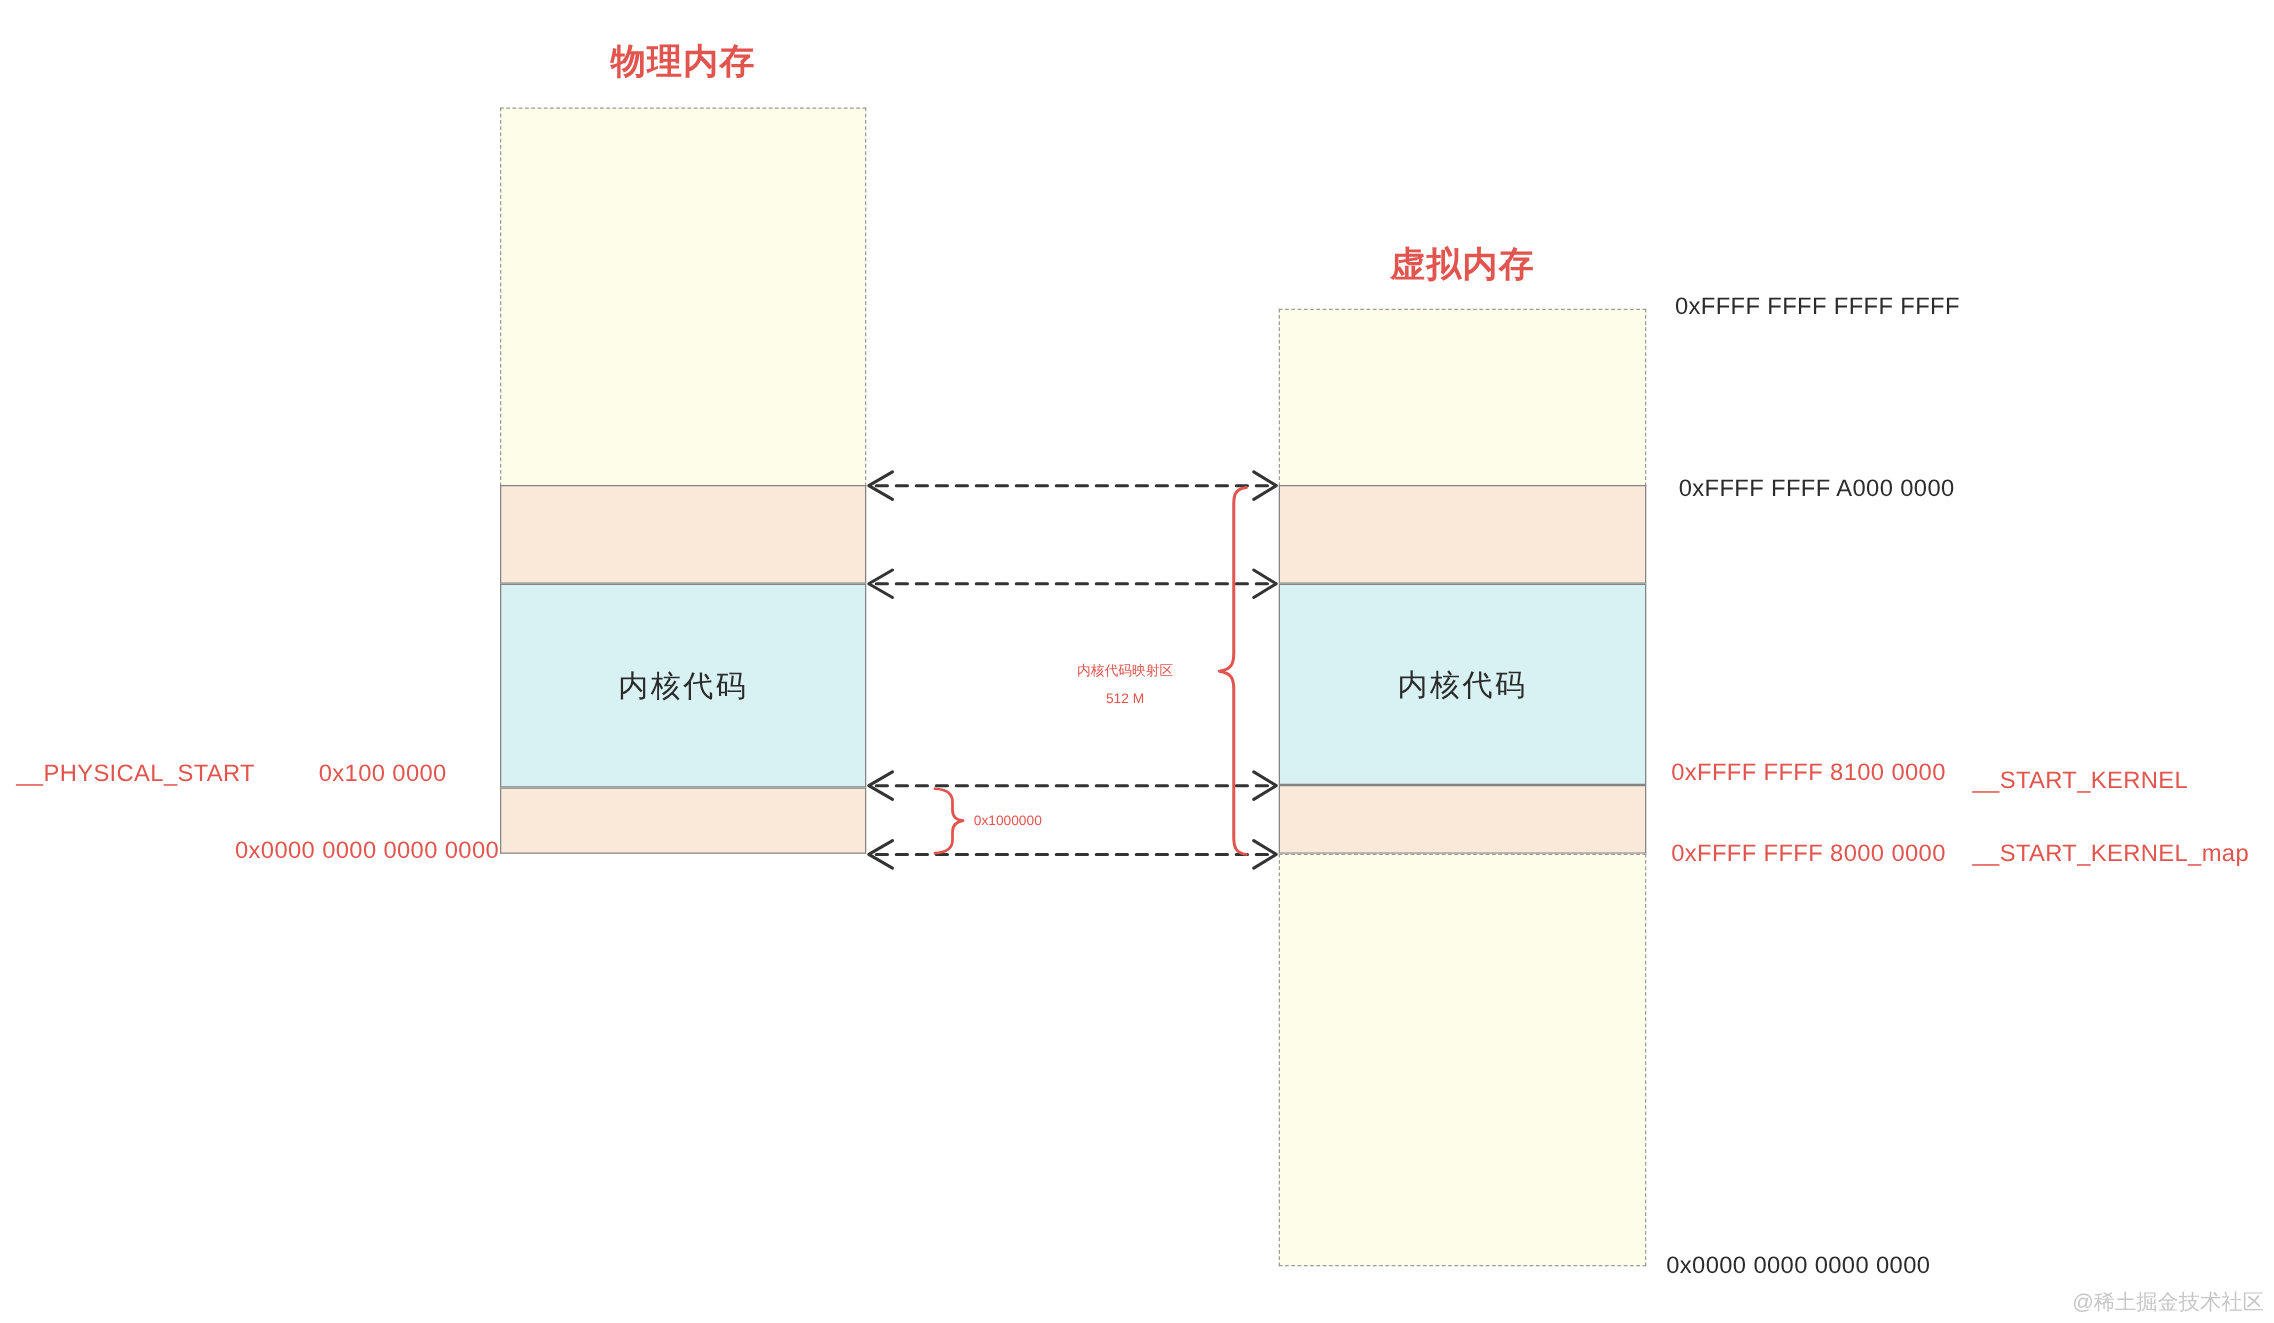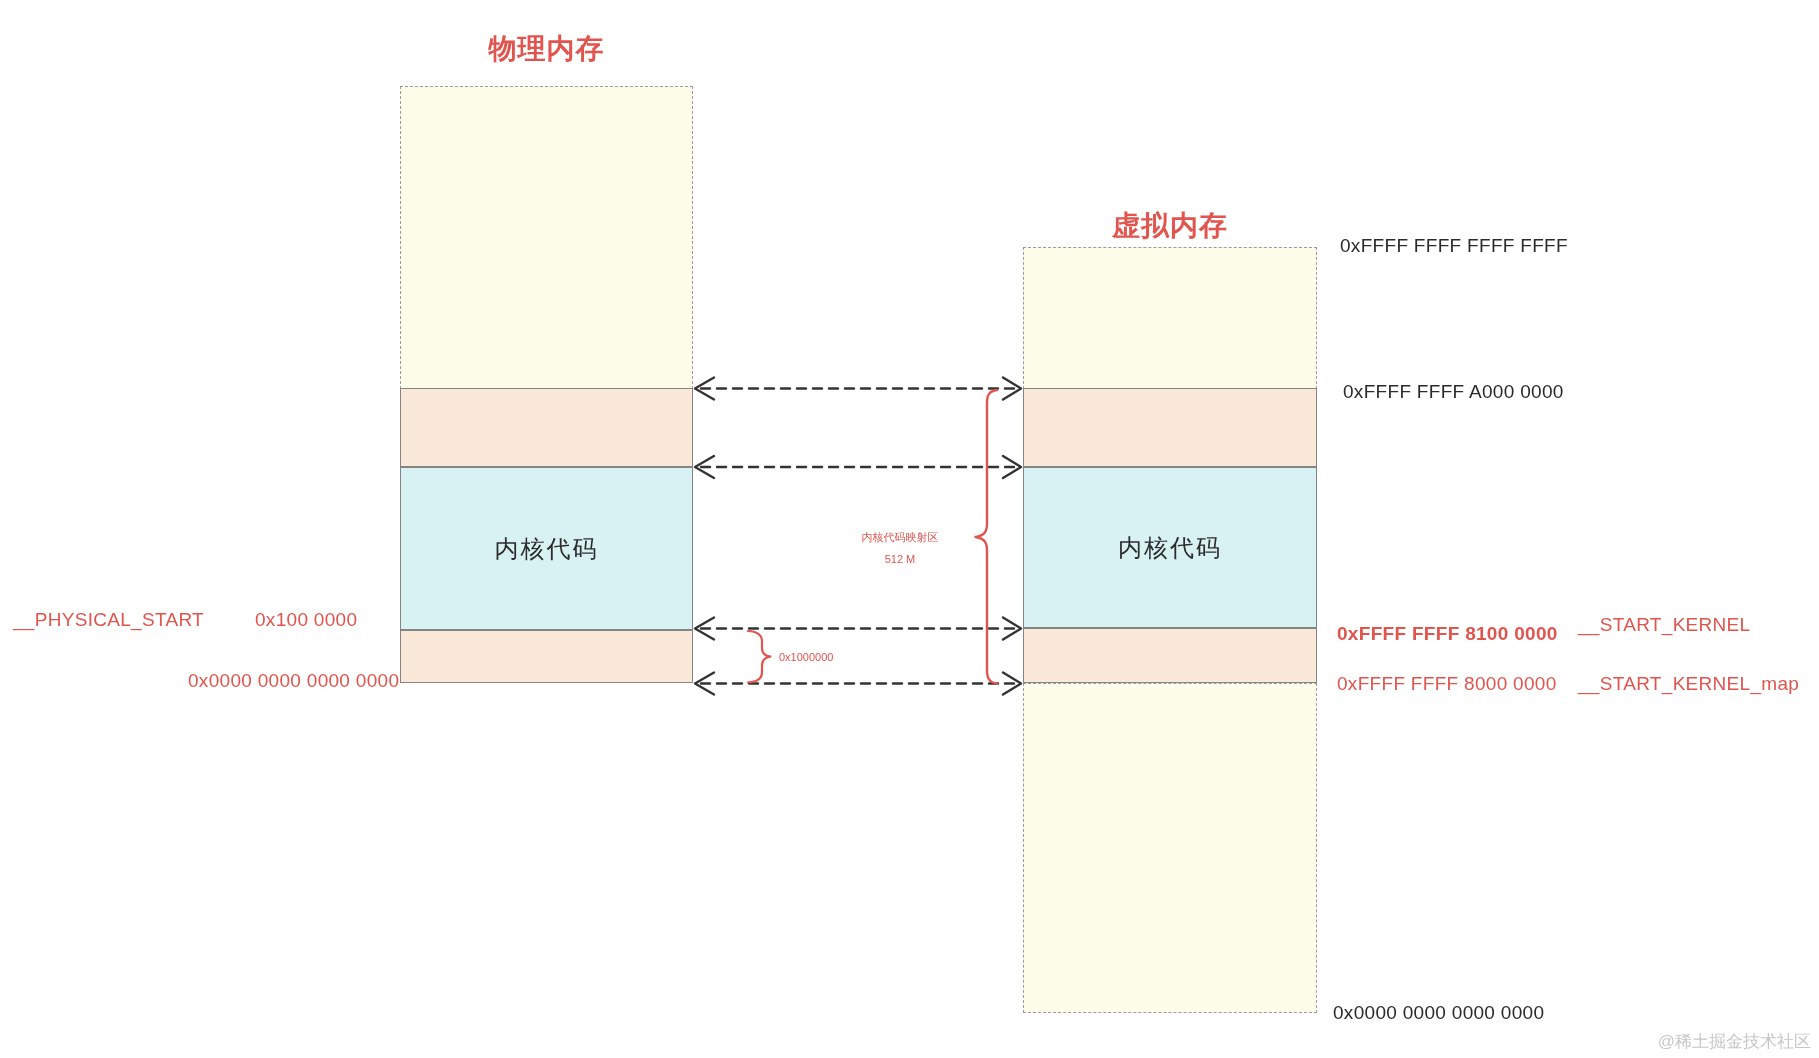--- a/index.html
+++ b/index.html
@@ -54,41 +54,41 @@
   <div class="abs region region-dotted" style="left:400px;top:86px;width:293px;height:303px;"></div>
 
   <div class="abs region region-solid bg-peach" style="left:400px;top:388px;width:293px;height:79px;"></div>
 
   <div class="abs region region-solid bg-blue" style="left:400px;top:467px;width:293px;height:163px;">
     <div class="kernel-label">内核代码</div>
   </div>
 
   <div class="abs region region-solid bg-peach" style="left:400px;top:630px;width:293px;height:53px;"></div>
 
-  <div class="abs col-title" style="left:1023px;top:207px;width:294px;">虚拟内存</div>
+  <div class="abs col-title" style="left:1023px;top:193px;width:294px;">虚拟内存</div>
 
   <div class="abs region region-dotted" style="left:1023px;top:247px;width:294px;height:142px;"></div>
 
   <div class="abs region region-solid bg-peach" style="left:1023px;top:388px;width:294px;height:79px;"></div>
 
   <div class="abs region region-solid bg-blue" style="left:1023px;top:467px;width:294px;height:161px;">
     <div class="kernel-label">内核代码</div>
   </div>
 
   <div class="abs region region-solid bg-peach" style="left:1023px;top:628px;width:294px;height:55px;"></div>
 
   <div class="abs region region-dotted" style="left:1023px;top:683px;width:294px;height:330px;"></div>
 
   <div class="abs addr addr-red" style="left:13px;top:620px;">__PHYSICAL_START</div>
   <div class="abs addr addr-red" style="left:255px;top:620px;">0x100 0000</div>
   <div class="abs addr addr-red" style="left:188px;top:681px;">0x0000 0000 0000 0000</div>
 
   <div class="abs addr" style="left:1340px;top:246px;">0xFFFF FFFF FFFF FFFF</div>
   <div class="abs addr" style="left:1343px;top:392px;">0xFFFF FFFF A000 0000</div>
-  <div class="abs addr addr-red" style="left:1337px;top:634px;font-weight:bold;">0xFFFF FFFF 8100 0000</div>
+  <div class="abs addr addr-red" style="left:1337px;top:619px;">0xFFFF FFFF 8100 0000</div>
   <div class="abs addr addr-red" style="left:1337px;top:684px;">0xFFFF FFFF 8000 0000</div>
   <div class="abs addr" style="left:1333px;top:1013px;">0x0000 0000 0000 0000</div>
   <div class="abs addr addr-red" style="left:1578px;top:625px;">__START_KERNEL</div>
   <div class="abs addr addr-red" style="left:1578px;top:684px;">__START_KERNEL_map</div>
 
   <div class="abs annot" style="left:790px;top:526px;width:220px;">
     <div>内核代码映射区</div>
     <div>512 M</div>
   </div>
   <div class="abs annot" style="left:779px;top:646px;">0x1000000</div>

